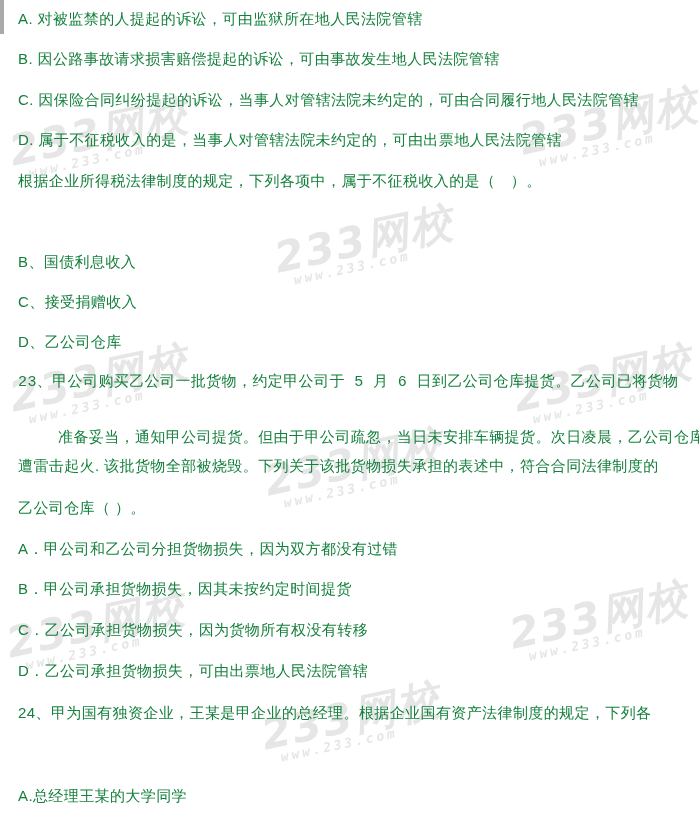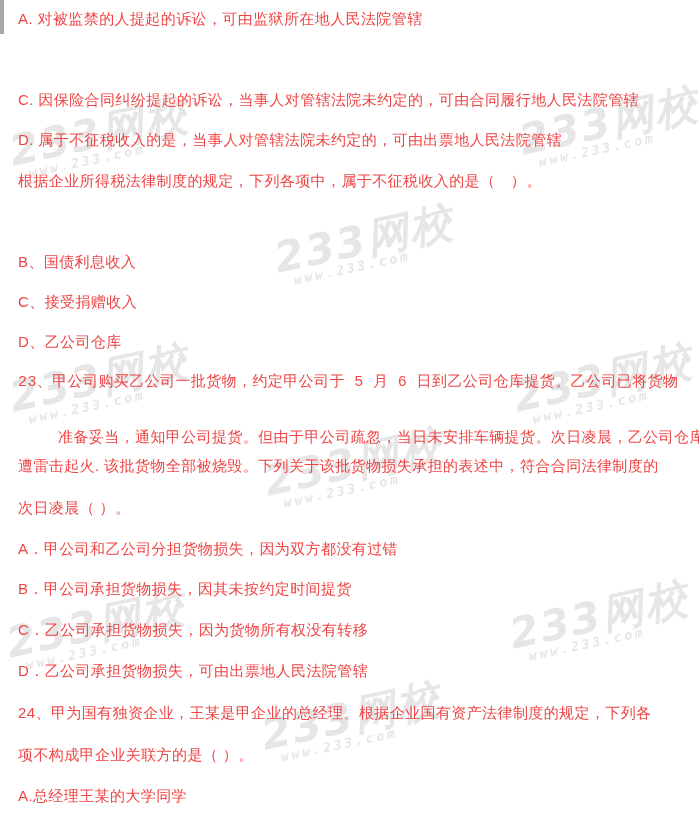--- a/index.html
+++ b/index.html
@@ -51,21 +51,21 @@
     inset: 0;
     z-index: 1;
   }
   .line {
     position: absolute;
     left: 18px;
     right: 6px;
     font-size: 15px;
     line-height: 22px;
     letter-spacing: 0.4px;
-    color: #ef4444;
+    color: #15803d;
     white-space: nowrap;
   }
   
   .corner-bar {
     position: absolute;
     left: 0;
     top: 0;
     width: 4px;
     height: 34px;
     background: #a9a9a9;
@@ -109,32 +109,32 @@
         <div class="brand">233网校</div>
         <div class="url">www.233.com</div>
       </div>
       <div class="wm" style="left: 352px; top: 722px; transform: translate(-50%, -50%) rotate(-12deg); color: rgb(230, 230, 230);">
         <div class="brand">233网校</div>
         <div class="url">www.233.com</div>
       </div>
     </div>
   <div id="doc" style="color: rgb(46, 46, 46);">
       <div class="line" style="top: 8px;">A. 对被监禁的人提起的诉讼，可由监狱所在地人民法院管辖</div>
+      <div class="line" style="top: 48px;">B. 因公路事故请求损害赔偿提起的诉讼，可由事故发生地人民法院管辖</div>
       <div class="line" style="top: 89px;">C. 因保险合同纠纷提起的诉讼，当事人对管辖法院未约定的，可由合同履行地人民法院管辖</div>
       <div class="line" style="top: 129px;">D. 属于不征税收入的是，当事人对管辖法院未约定的，可由出票地人民法院管辖</div>
       <div class="line" style="top: 170px;">根据企业所得税法律制度的规定，下列各项中，属于不征税收入的是（　）。</div>
       <div class="line" style="top: 251px;">B、国债利息收入</div>
       <div class="line" style="top: 291px;">C、接受捐赠收入</div>
       <div class="line" style="top: 331px;">D、乙公司仓库</div>
       <div class="line" style="top: 372px; font-family: Liberation Mono, monospace;">23、甲公司购买乙公司一批货物，约定甲公司于 5 月 6 日到乙公司仓库提货。乙公司已将货物</div>
       <div class="line" style="top: 426px; margin-left: 40px;">准备妥当，通知甲公司提货。但由于甲公司疏忽，当日未安排车辆提货。次日凌晨，乙公司仓库</div>
       <div class="line" style="top: 455px;">遭雷击起火. 该批货物全部被烧毁。下列关于该批货物损失承担的表述中，符合合同法律制度的</div>
-      <div class="line" style="top: 497px;">次日凌晨（ ）。</div>
+      <div class="line" style="top: 497px;">乙公司仓库（ ）。</div>
       <div class="line" style="top: 538px;">A．甲公司和乙公司分担货物损失，因为双方都没有过错</div>
       <div class="line" style="top: 578px;">B．甲公司承担货物损失，因其未按约定时间提货</div>
       <div class="line" style="top: 619px;">C．乙公司承担货物损失，因为货物所有权没有转移</div>
       <div class="line" style="top: 660px;">D．乙公司承担货物损失，可由出票地人民法院管辖</div>
       <div class="line" style="top: 702px;">24、甲为国有独资企业，王某是甲企业的总经理。根据企业国有资产法律制度的规定，下列各</div>
-      <div class="line" style="top: 744px;">项不构成甲企业关联方的是（ ）。</div>
       <div class="line" style="top: 785px;">A.总经理王某的大学同学</div>
     </div>
   <div class="corner-bar"></div>
 </div>
 
 </body></html>

